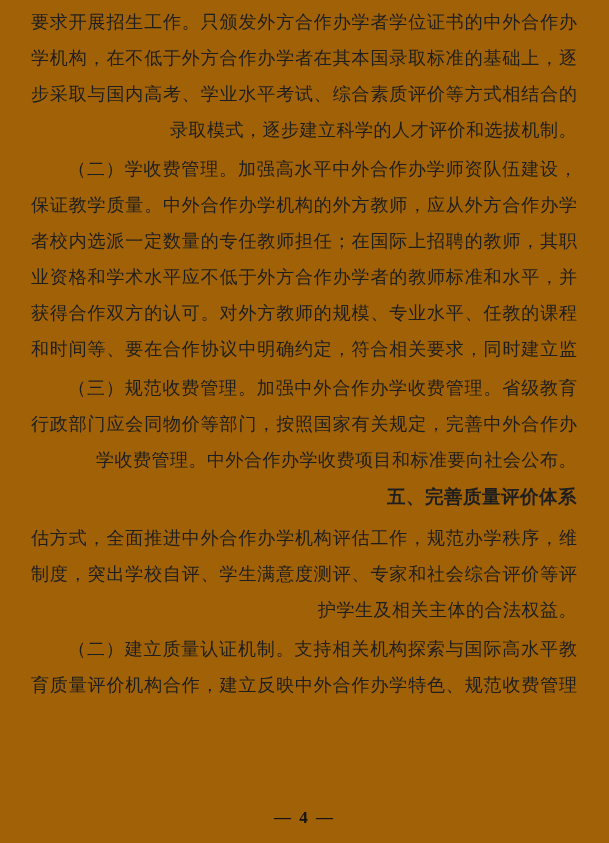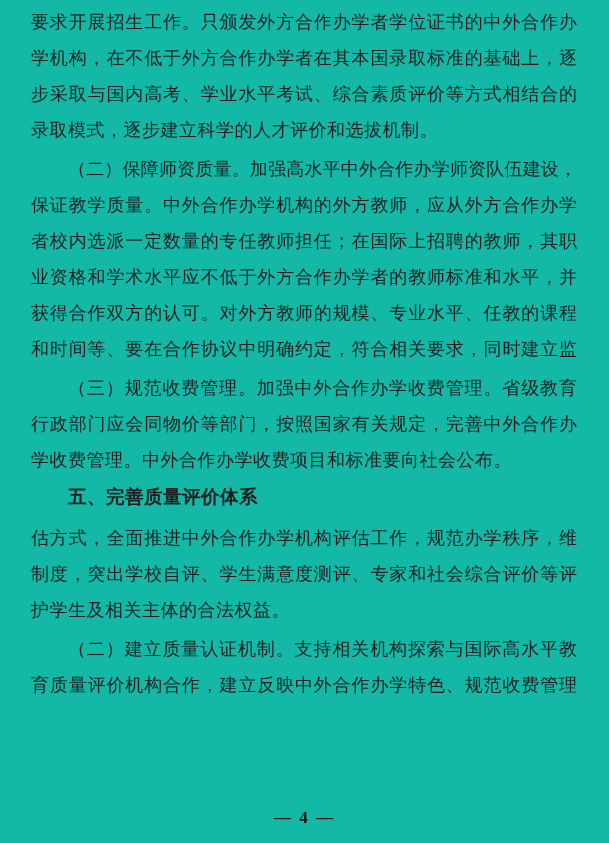--- a/index.html
+++ b/index.html
@@ -5,38 +5,38 @@
   * { margin: 0; padding: 0; box-sizing: border-box; }
   html, body {
     width: 609px;
     background: #e8e8e6;
     font-family: "Liberation Serif", "DejaVu Serif", serif;
   }
   .page {
     position: relative;
     width: 609px;
     height: 843px;
-    background: #14b8a6;
+    background: #a16207;
     overflow: hidden;
     color: #1e1e1e;
   }
   .content {
     position: absolute;
     top: 4px;
     left: 31px;
     width: 546px;
   }
   .paragraph { margin-bottom: 3px; }
   .line {
     font-size: 18px;
     line-height: 36px;
     height: 36px;
     white-space: nowrap;
     letter-spacing: 0.5px;
-    text-align: left;
+    text-align: right;
   }
   .line.justify {
     white-space: normal;
     text-align: justify;
     text-align-last: justify;
     letter-spacing: 0;
   }
   .line.indent { text-indent: 37px; }
   .paragraph.heading .line {
     font-family: Liberation Mono, monospace;
@@ -60,21 +60,21 @@
 
 <div class="page">
   <div class="content">
       <div class="paragraph">
         <div class="line justify">要求开展招生工作。只颁发外方合作办学者学位证书的中外合作办</div>
         <div class="line justify">学机构，在不低于外方合作办学者在其本国录取标准的基础上，逐</div>
         <div class="line justify">步采取与国内高考、学业水平考试、综合素质评价等方式相结合的</div>
         <div class="line">录取模式，逐步建立科学的人才评价和选拔机制。</div>
       </div>
       <div class="paragraph">
-        <div class="line justify indent">（二）保障师资质量。加强高水平中外合作办学师资队伍建设，</div>
+        <div class="line justify indent">（二）学收费管理。加强高水平中外合作办学师资队伍建设，</div>
         <div class="line justify">保证教学质量。中外合作办学机构的外方教师，应从外方合作办学</div>
         <div class="line justify">者校内选派一定数量的专任教师担任；在国际上招聘的教师，其职</div>
         <div class="line justify">业资格和学术水平应不低于外方合作办学者的教师标准和水平，并</div>
         <div class="line justify">获得合作双方的认可。对外方教师的规模、专业水平、任教的课程</div>
         <div class="line justify">和时间等、要在合作协议中明确约定，符合相关要求，同时建立监</div>
       </div>
       <div class="paragraph">
         <div class="line justify indent">（三）规范收费管理。加强中外合作办学收费管理。省级教育</div>
         <div class="line justify">行政部门应会同物价等部门，按照国家有关规定，完善中外合作办</div>
         <div class="line">学收费管理。中外合作办学收费项目和标准要向社会公布。</div>

